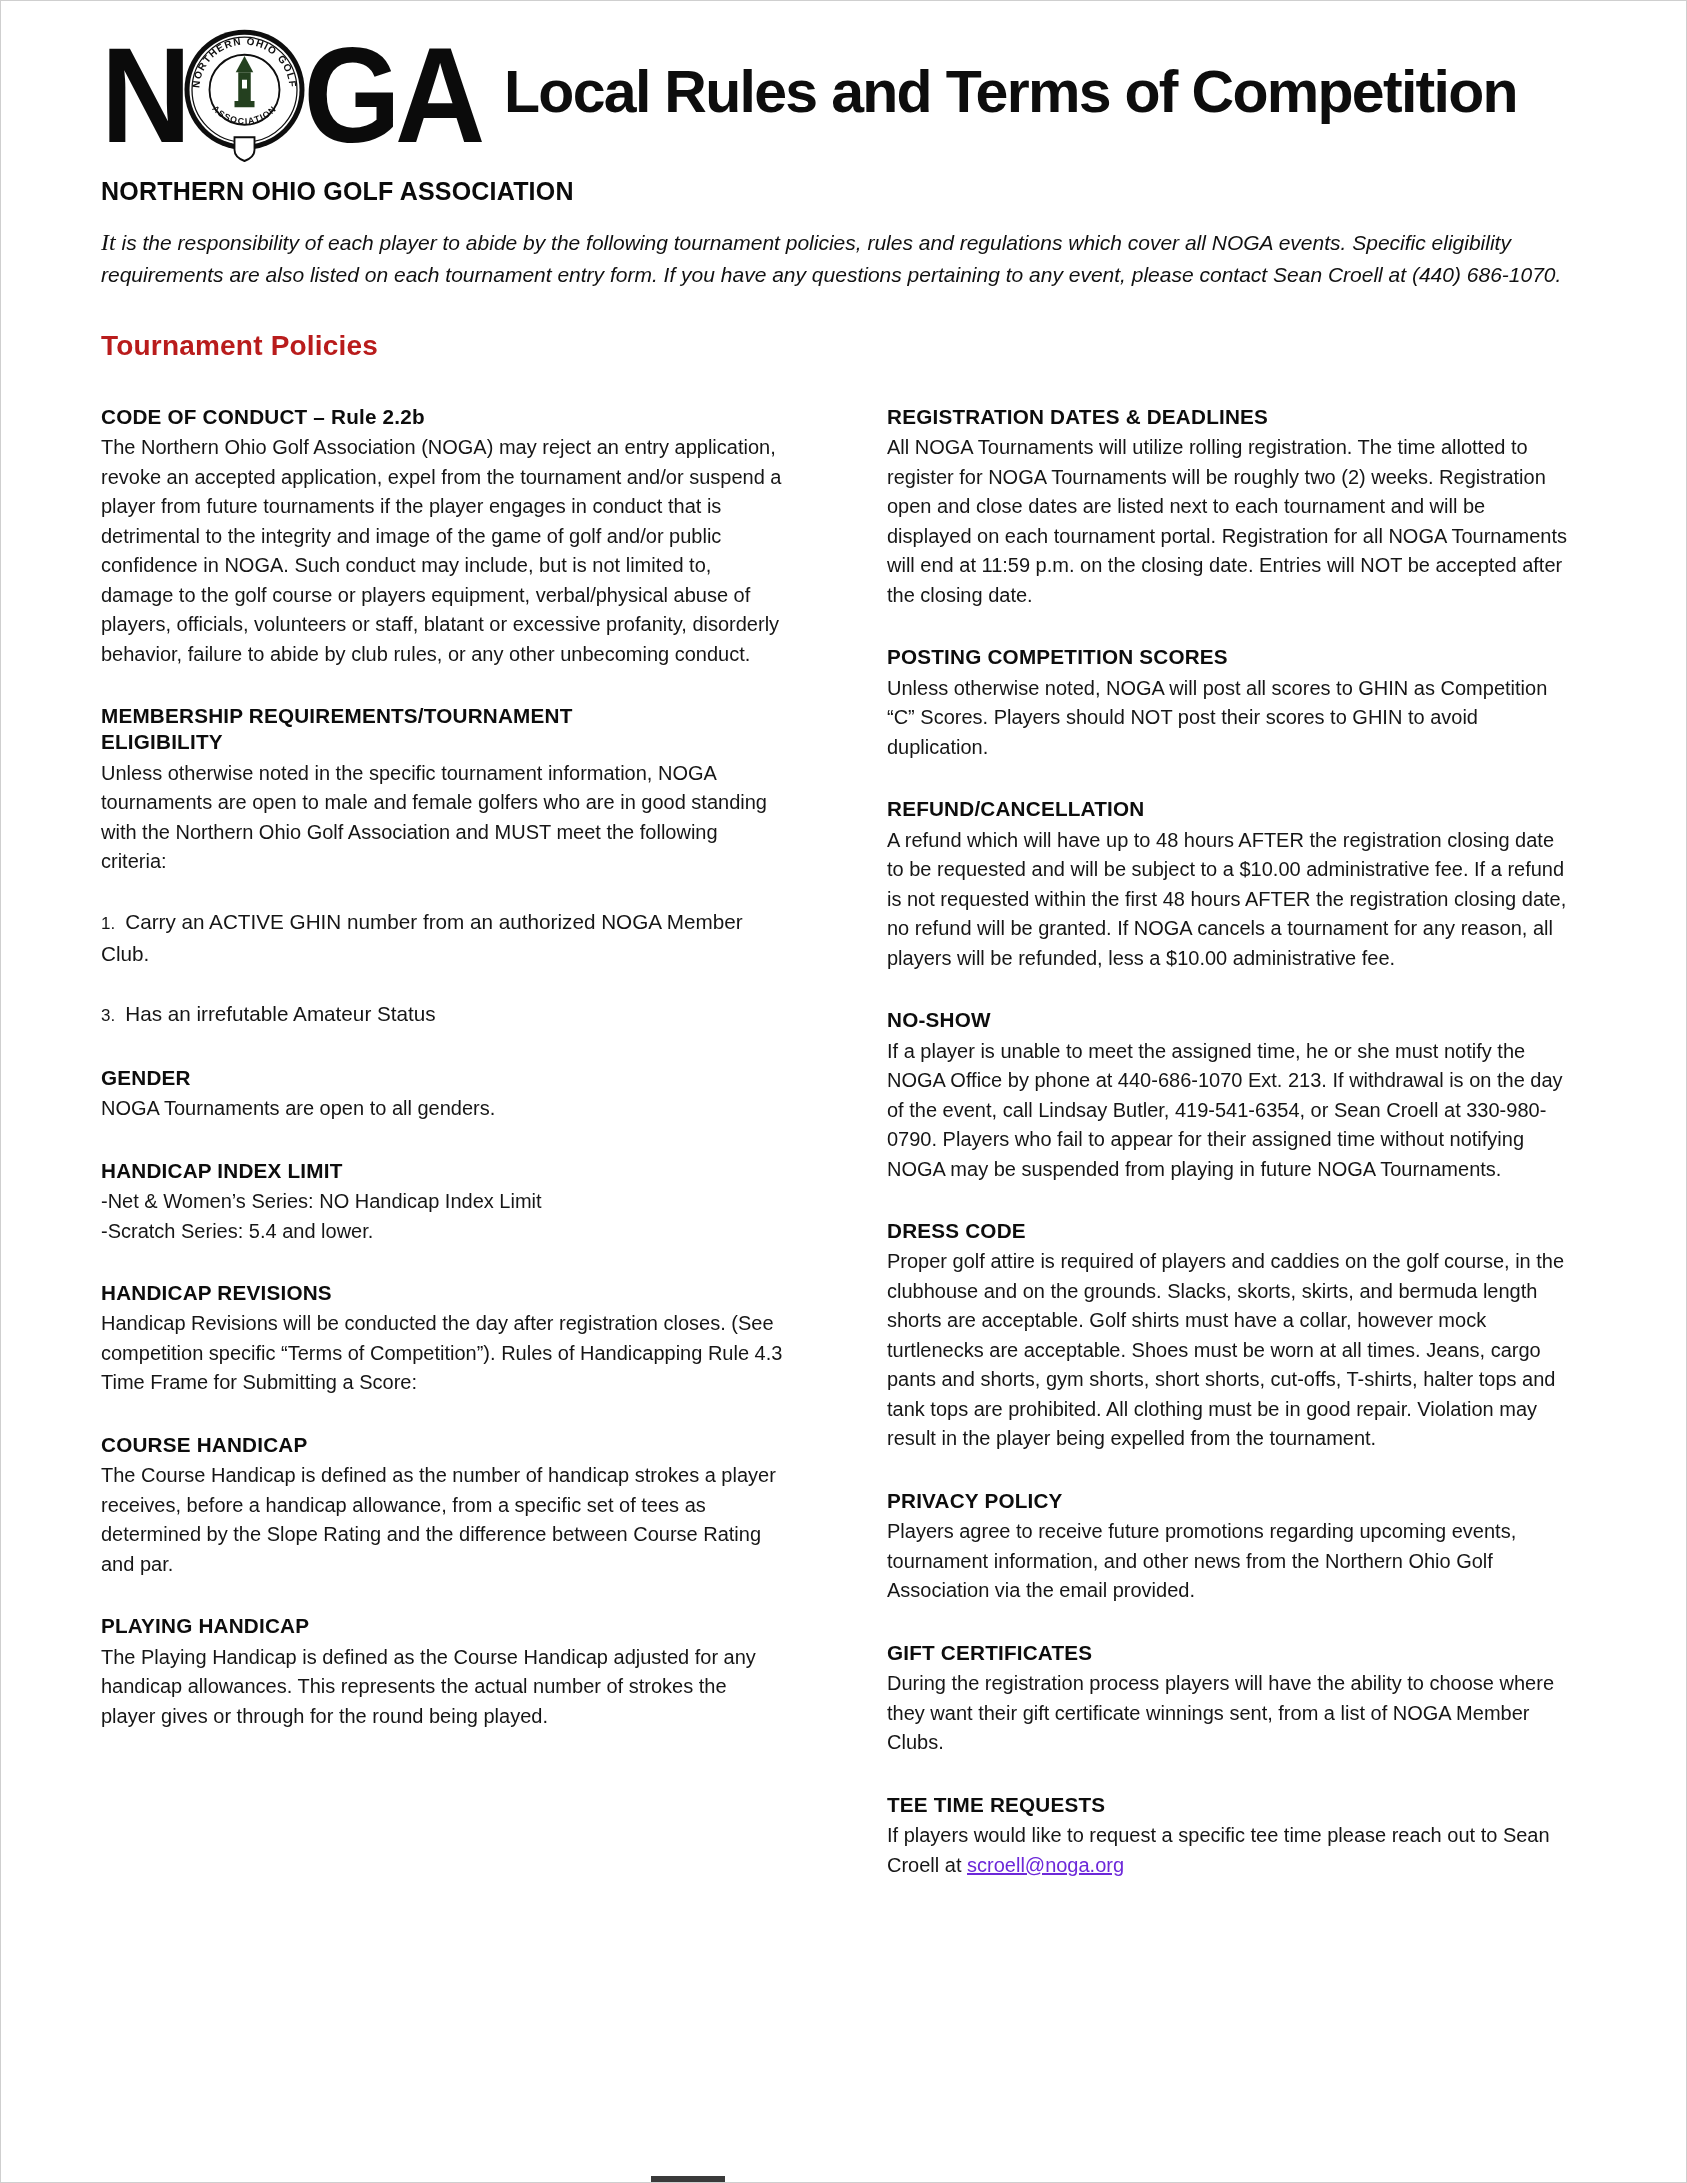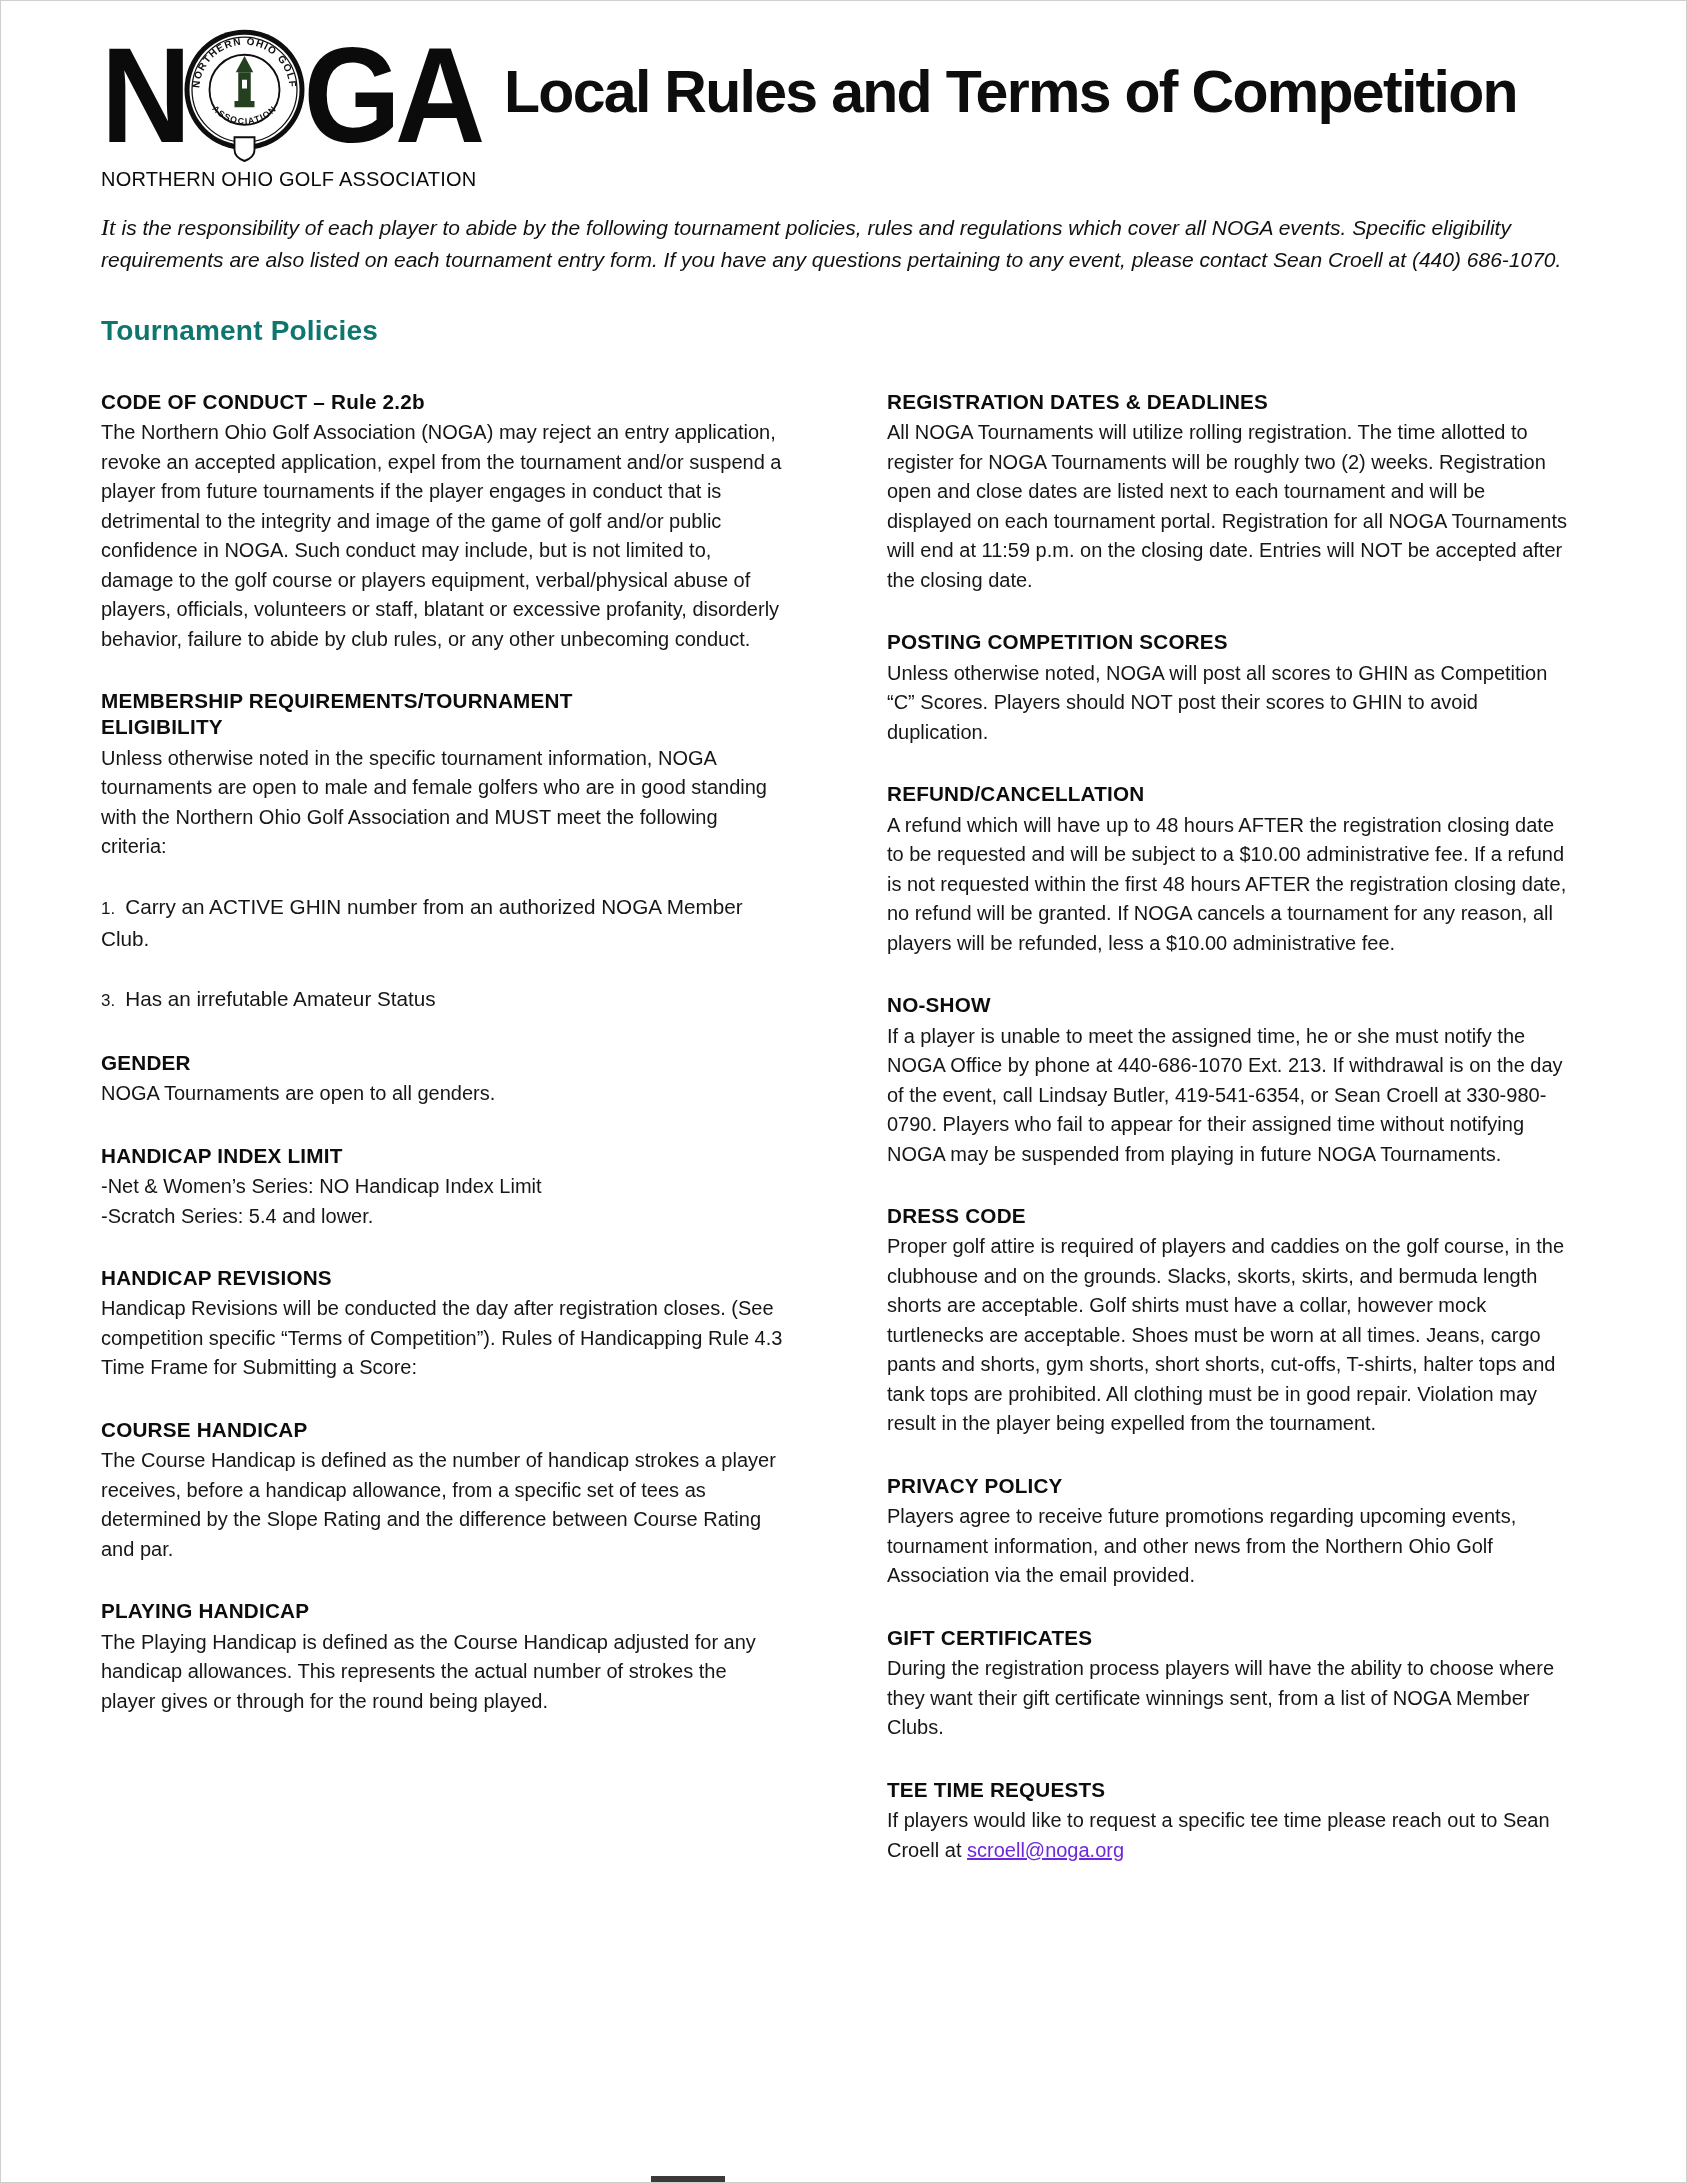--- a/index.html
+++ b/index.html
@@ -24,42 +24,42 @@
   .logo-block { flex: none; width: 378px; }
   .logo-row { display: flex; align-items: center; height: 145px; }
   .logo-letter {
     display: inline-block;
     font-weight: bold; font-size: 125px; line-height: 1;
     letter-spacing: -5.9px; color: #0b0b0b;
     transform: scaleY(1.08); transform-origin: center;
   }
   .emblem { width: 125px; height: 138px; margin: 0 -3.4px; flex: none; }
   .logo-caption {
-    font-weight: normal; font-size: 20px; letter-spacing: 0.2px;
-    color: #0b0b0b; margin-top: 0; white-space: nowrap;
+    font-weight: bold; font-size: 25px; letter-spacing: 0.2px;
+    color: #0b0b0b; margin-top: 9px; white-space: nowrap;
   }
   .doc-title {
     margin: 35px 0 0 25px;
     font-size: 59px; font-weight: bold; letter-spacing: -1.7px;
     color: #0d0d0d; white-space: nowrap;
   }
 
   
   .intro {
     margin: 20px 0 0;
     font-style: italic; font-size: 21px; line-height: 32px;
     color: #111111;
   }
   .intro-lead { font-family: "Liberation Serif", serif; font-size: 24px; }
 
   
   .section-title {
     margin: 39px 0 0;
     font-size: 28px; font-weight: bold; letter-spacing: 0.2px;
-    color: #0f766e;
+    color: #b91c1c;
   }
 
   
   .columns { display: flex; gap: 101px; margin-top: 42px; }
   .col { width: 685px; flex: none; }
 
   .policy { margin-top: 34px; }
   .policy.first { margin-top: 0; }
   .p-head {
     margin: 0;

